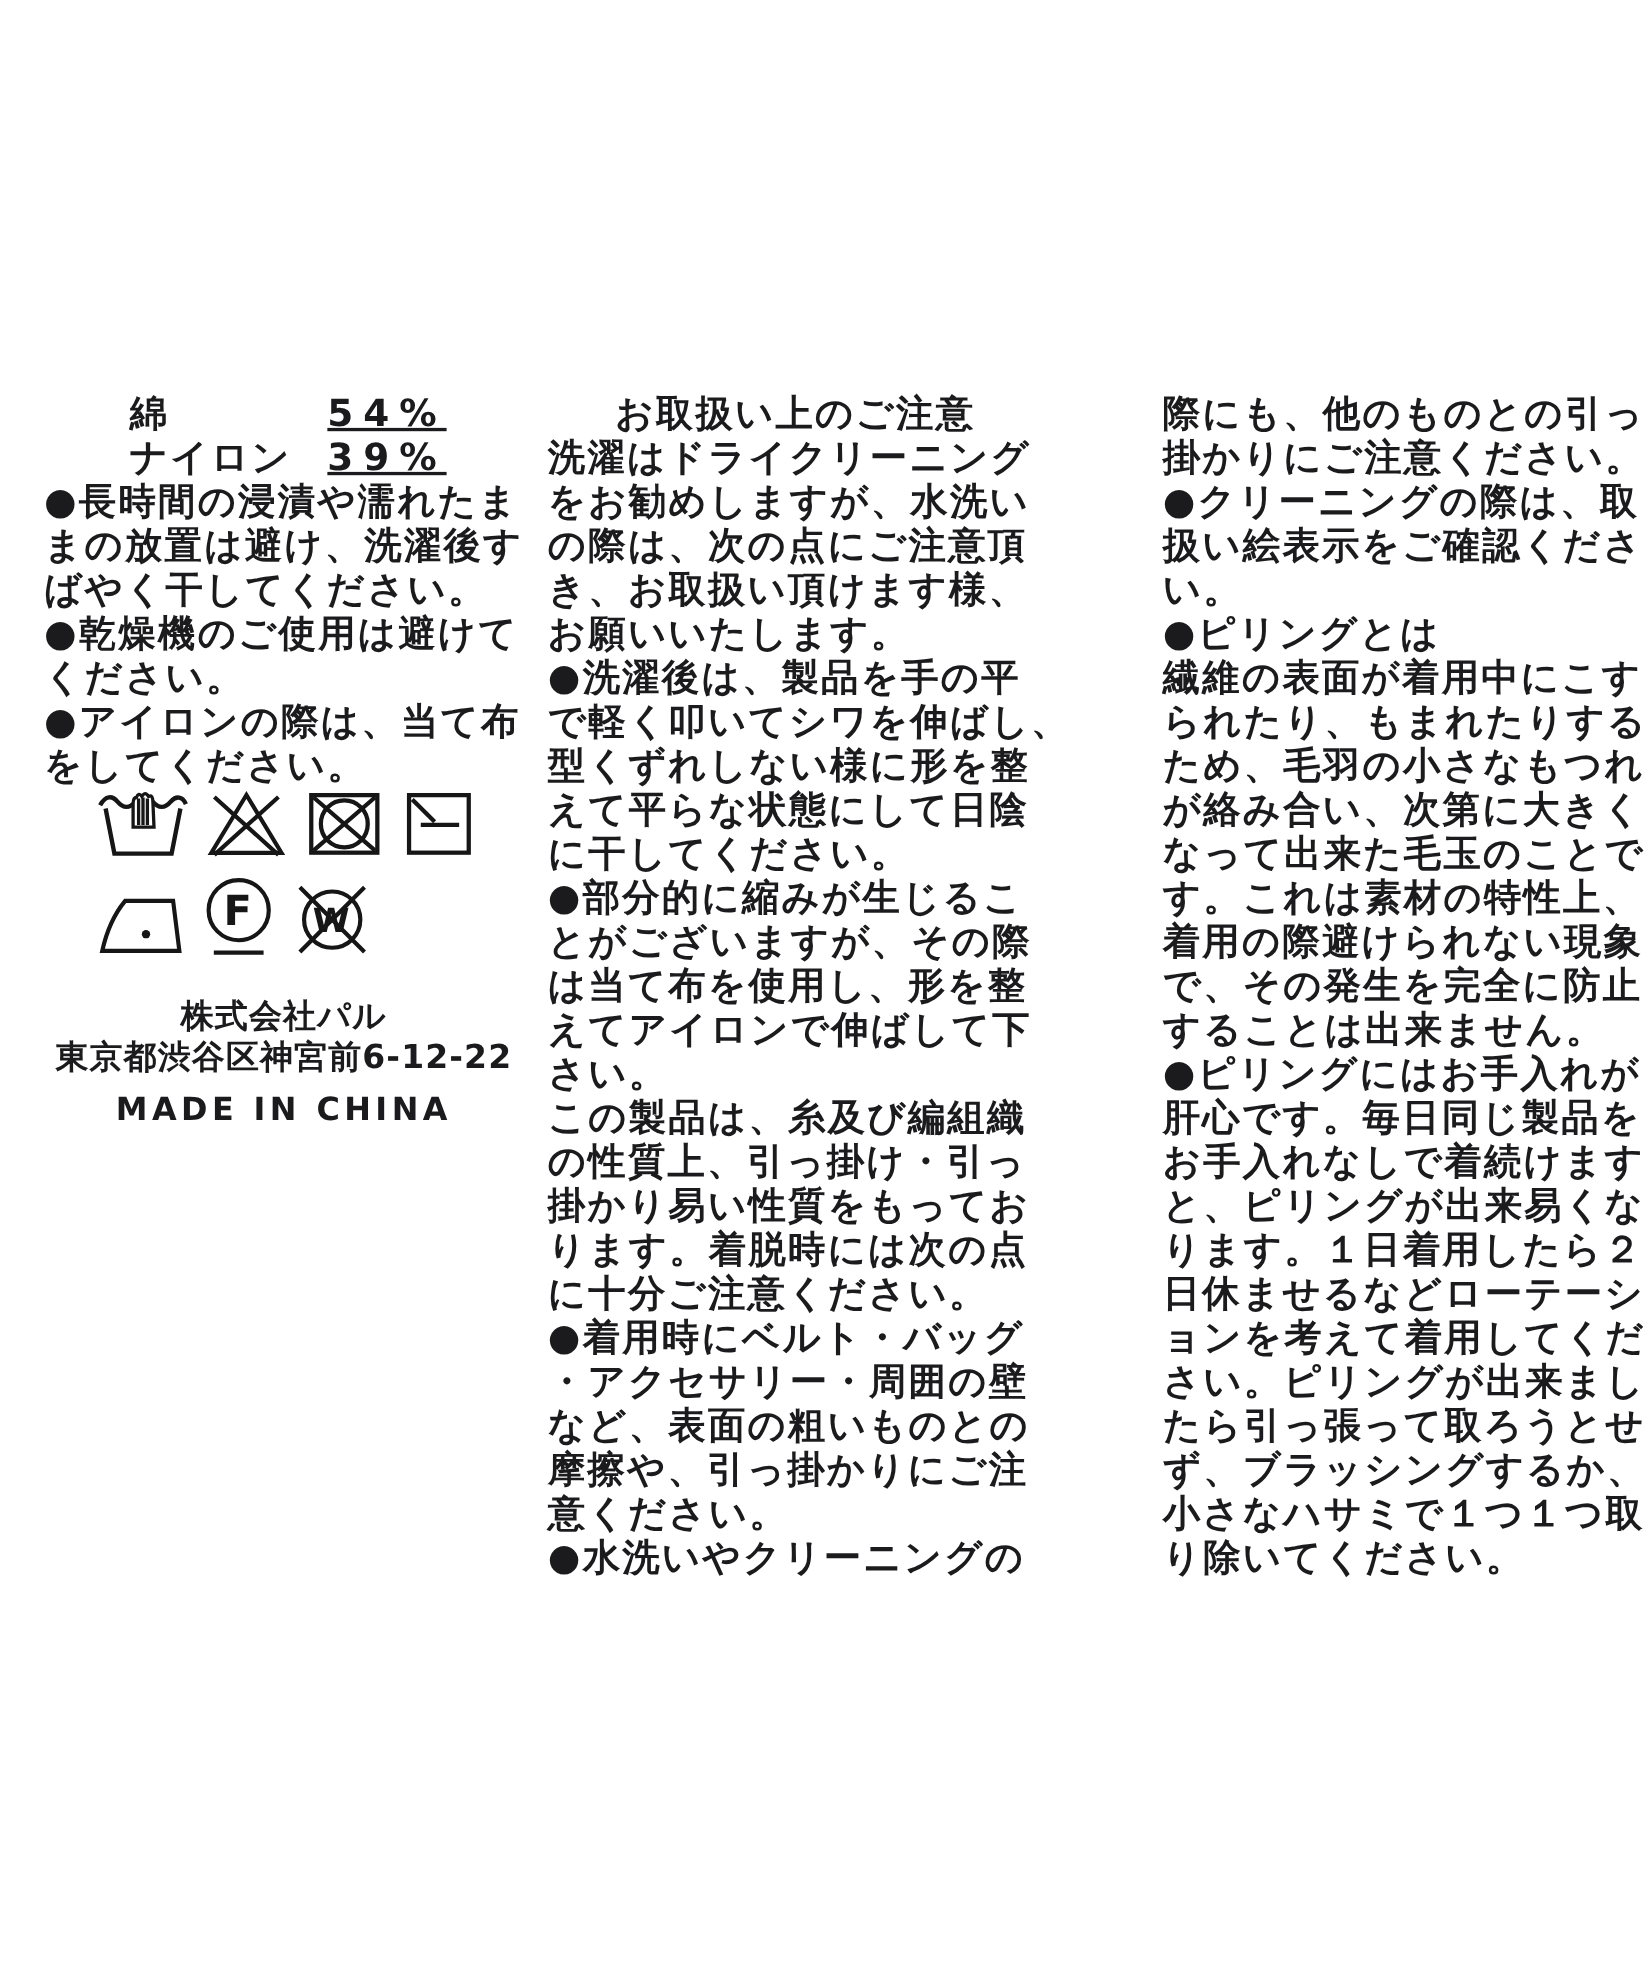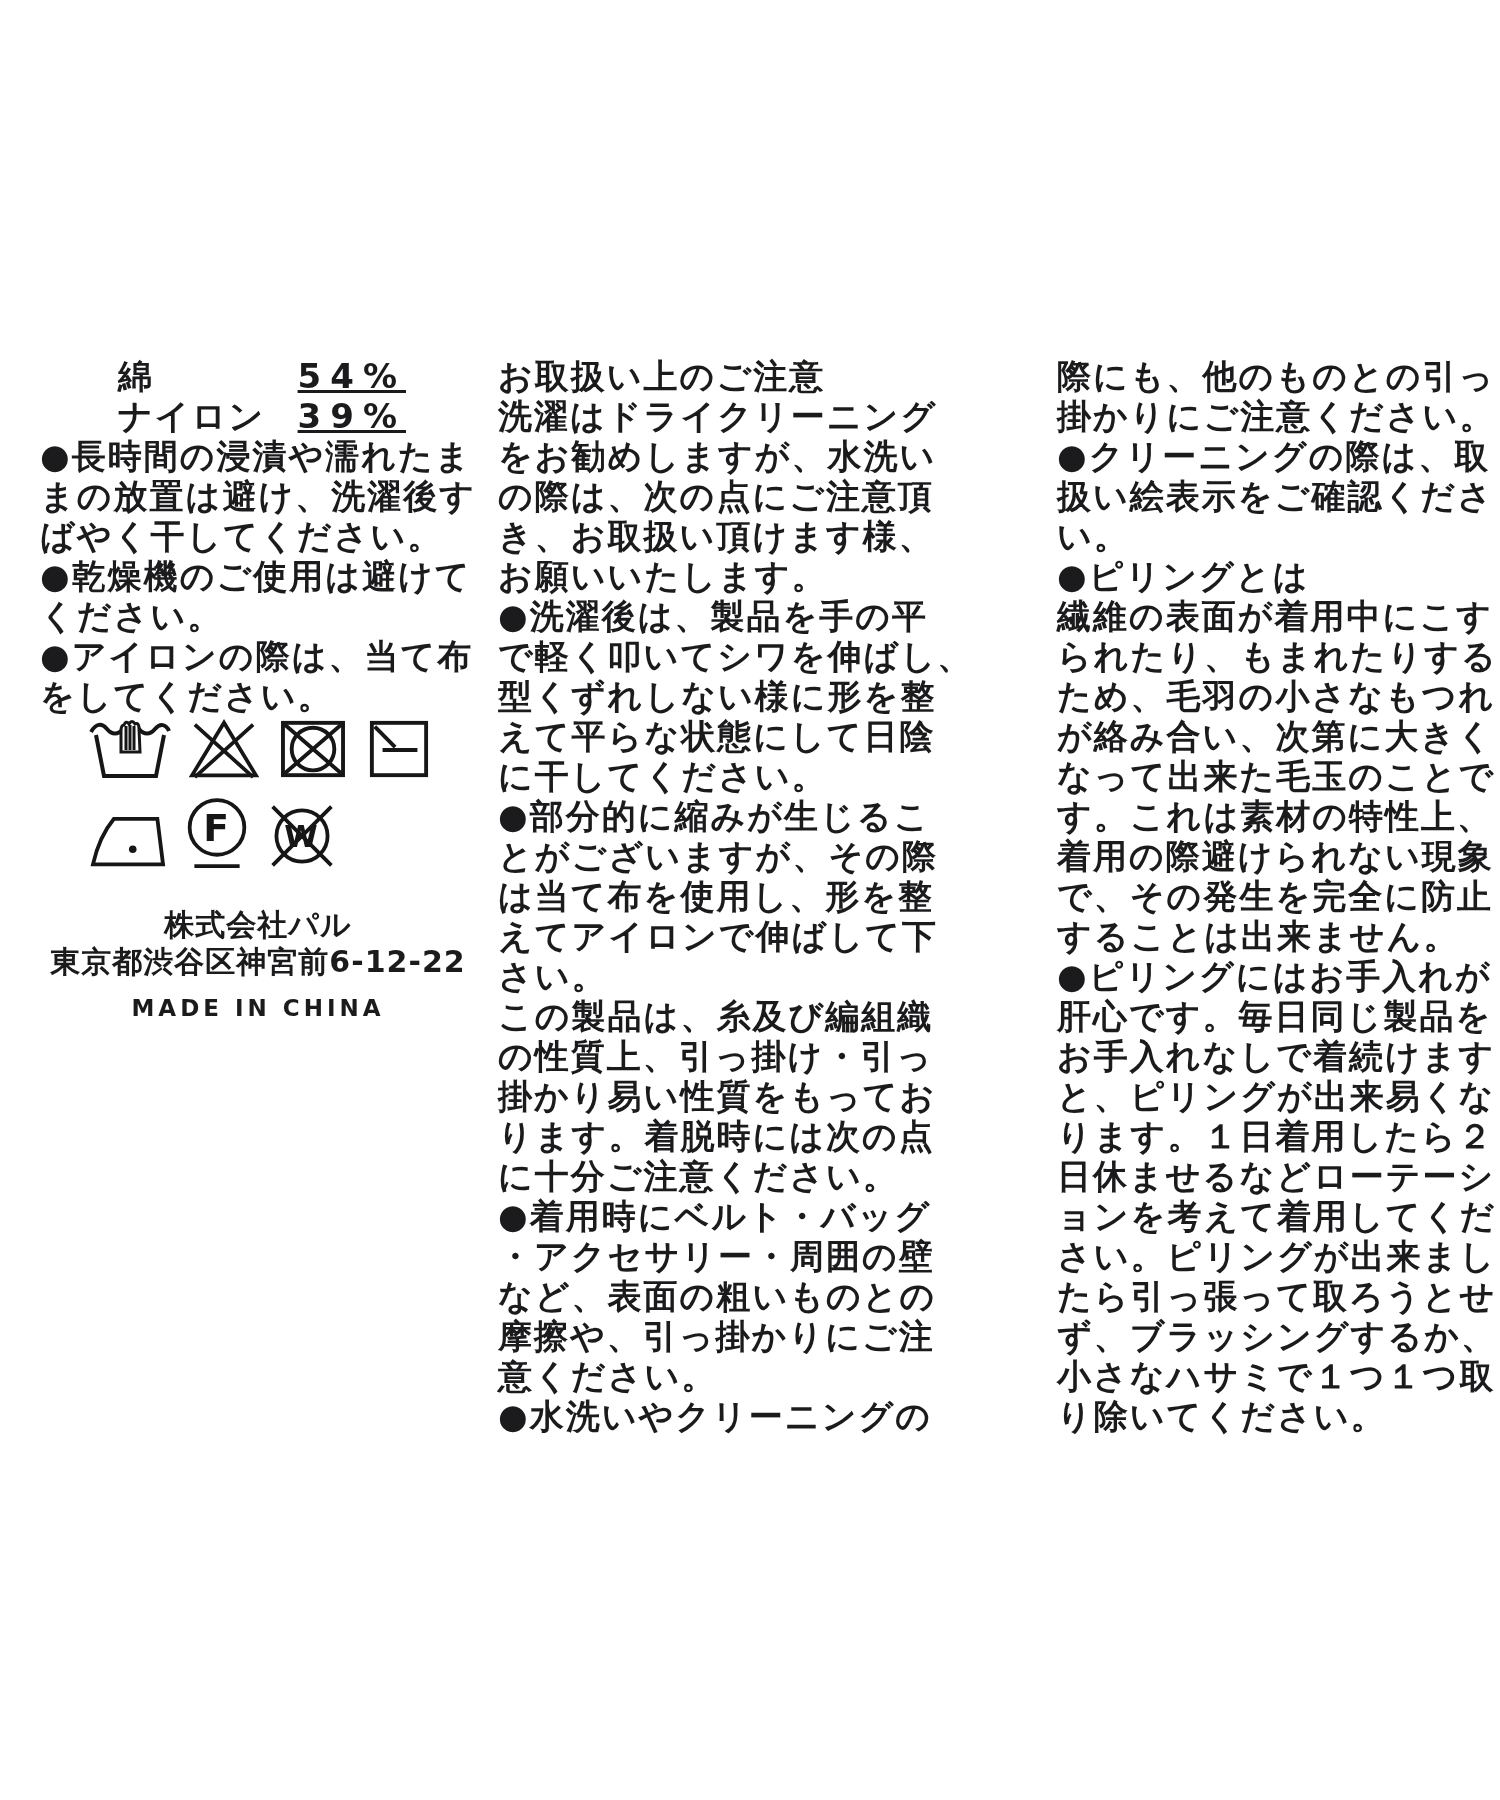--- a/index.html
+++ b/index.html
@@ -9,33 +9,33 @@
     font-family:"DejaVu Sans","Liberation Sans",sans-serif;
     font-weight:600;
   }
   .col{position:absolute;font-size:34px;line-height:40px;letter-spacing:2px;}
   #left-col{left:40px;top:356px;width:436px;}
   #mid-col{left:498px;top:356px;width:450px;}
   #right-col{left:1057px;top:356px;width:450px;}
   .pre{white-space:pre;}
   .comp-row{display:flex;justify-content:space-between;margin-left:78px;width:288px;}
   .comp-val{letter-spacing:9px;text-decoration:underline;}
-  .mid-title{text-align:left;}
+  .mid-title{text-align:center;}
   .sym-row{display:flex;align-items:flex-end;margin-left:48px;}
   .sym-row1{margin-top:2px;}
   .sym-row2{margin-top:16px;}
   .sym{margin-right:16px;display:block;}
   .sym svg{display:block;}
   .icon-stroke{stroke:#161616;fill:none;stroke-width:4;stroke-linecap:butt;}
   .icon-stroke-thin{stroke:#161616;fill:none;stroke-width:3;}
   .icon-fill{fill:#161616;stroke:none;}
   .icon-letter{fill:#161616;stroke:none;font-weight:bold;font-family:"DejaVu Sans","Liberation Sans",sans-serif;}
   .hand-blob{fill:#ffffff;stroke:#161616;stroke-width:3;}
   .company{margin-top:34px;text-align:center;font-size:30px;line-height:37px;letter-spacing:1px;}
-  .made-in{margin-top:10px;letter-spacing:4px;font-size:23px;}
+  .made-in{margin-top:10px;letter-spacing:4px;font-size:29px;}
 </style>
 </head>
 <body>
 
 <div class="col" id="left-col">
 
   <div>
     <div class="comp-row">
       <span>綿</span>
       <span class="comp-val">54%</span>

